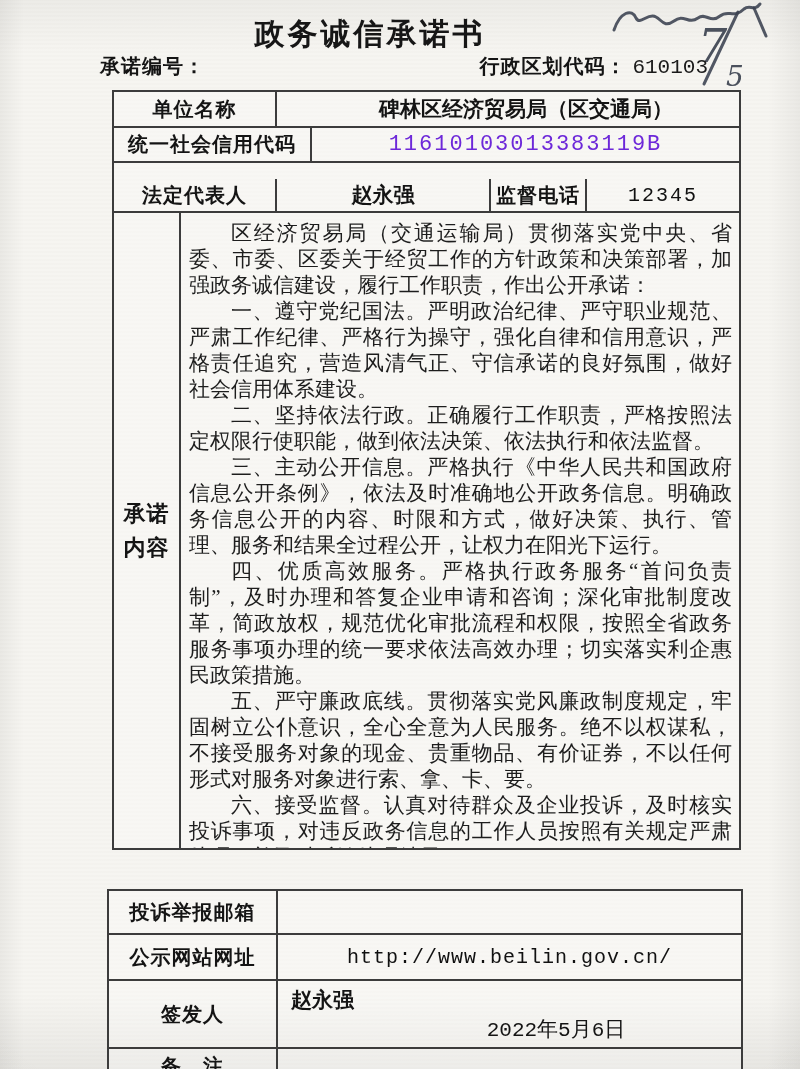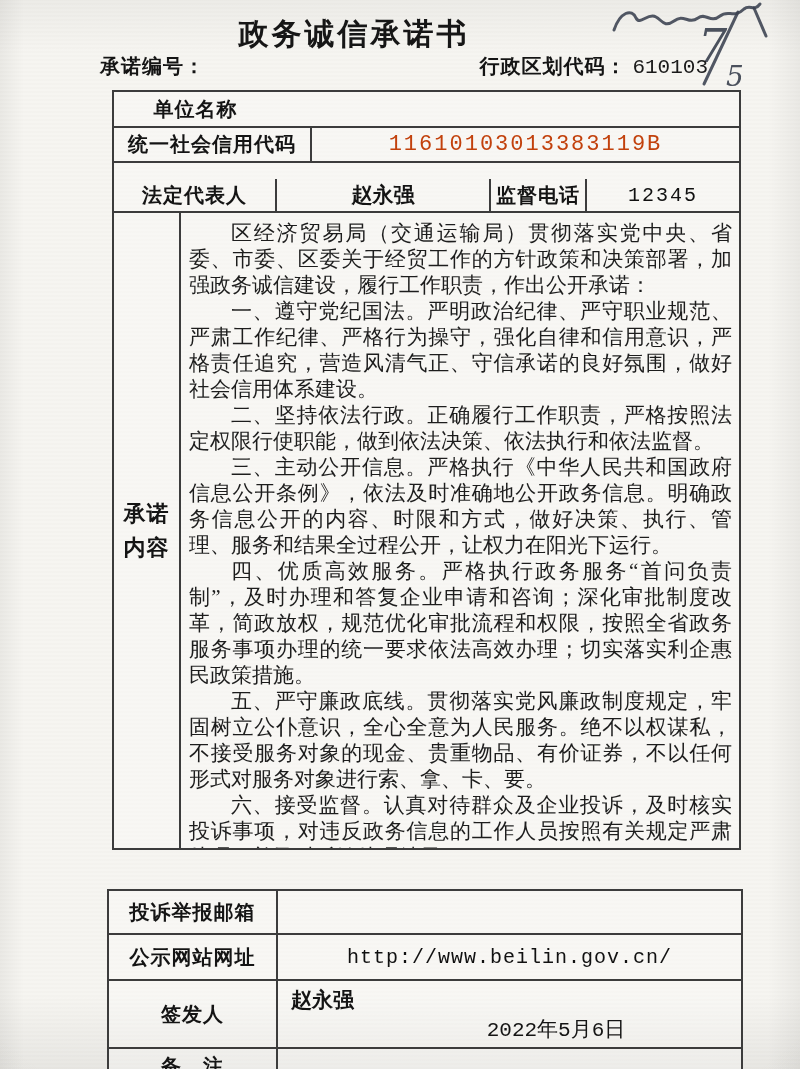--- a/index.html
+++ b/index.html
@@ -19,20 +19,21 @@
   }
   .vignette {
     position: absolute; inset: 0; pointer-events: none;
     background: radial-gradient(130% 105% at 50% 45%, rgba(0,0,0,0) 62%, rgba(90,85,75,0.10) 100%);
   }
   .title {
     position: absolute; top: 14px; left: 0; width: 708px;
     margin: 0; text-align: center;
     font-size: 30px; font-weight: 700; letter-spacing: 3px;
     color: #161616;
+    padding-left: 16px;
   }
   .meta {
     position: absolute; top: 53px; left: 100px; right: 92px;
     display: flex; justify-content: space-between; align-items: baseline;
     font-size: 20px; font-weight: 700; color: #1a1a1a;
   }
   .meta .code-group { display: flex; align-items: baseline; gap: 6px; }
   .mono {
     font-family: "Liberation Mono", "DejaVu Sans Mono", monospace;
     font-weight: 400;
@@ -68,21 +69,21 @@
   .r2 { flex: 0 0 33px; }
   .r3 { flex: 0 0 32px; margin-top: 16px; }
   .r4 { flex: 1 1 auto; }
   .w-unit { flex: 0 0 163px; }
   .w-code { flex: 0 0 198px; }
   .w-rep  { flex: 0 0 163px; }
   .w-repv { flex: 0 0 214px; }
   .w-tel  { flex: 0 0 96px;  }
   .grow   { flex: 1 1 auto; }
 
-  .code-val { font-size: 22px; letter-spacing: 2px; font-weight: 500; color: #c2410c; }
+  .code-val { font-size: 22px; letter-spacing: 2px; font-weight: 500; color: #6d28d9; }
   .tel-val  { font-size: 20px; letter-spacing: 2px; color: #111; }
 
   .vlabel {
     flex: 0 0 67px;
     font-weight: 700; font-size: 22px; line-height: 34px;
     letter-spacing: 1px; white-space: pre-line; text-align: center;
     color: #141414;
   }
   .content {
     align-items: flex-start; justify-content: flex-start;
@@ -137,20 +138,21 @@
   <span class="lbl">承诺编号：</span>
   <span class="code-group">
     <span class="lbl">行政区划代码：</span>
     <span class="mono" style="font-size:21px">610103</span>
   </span>
 </div>
 
 <div class="tbl main-tbl">
   <div class="tr r1">
     <div class="td w-unit lbl">单位名称</div>
+    <div class="td grow val-bold">碑林区经济贸易局（区交通局）</div>
   </div>
   <div class="tr r2">
     <div class="td w-code lbl">统一社会信用代码</div>
     <div class="td grow mono code-val">11610103013383119B</div>
   </div>
   <div class="tr r3">
     <div class="td w-rep lbl">法定代表人</div>
     <div class="td w-repv val-bold">赵永强</div>
     <div class="td w-tel lbl">监督电话</div>
     <div class="td grow mono tel-val">12345</div>

